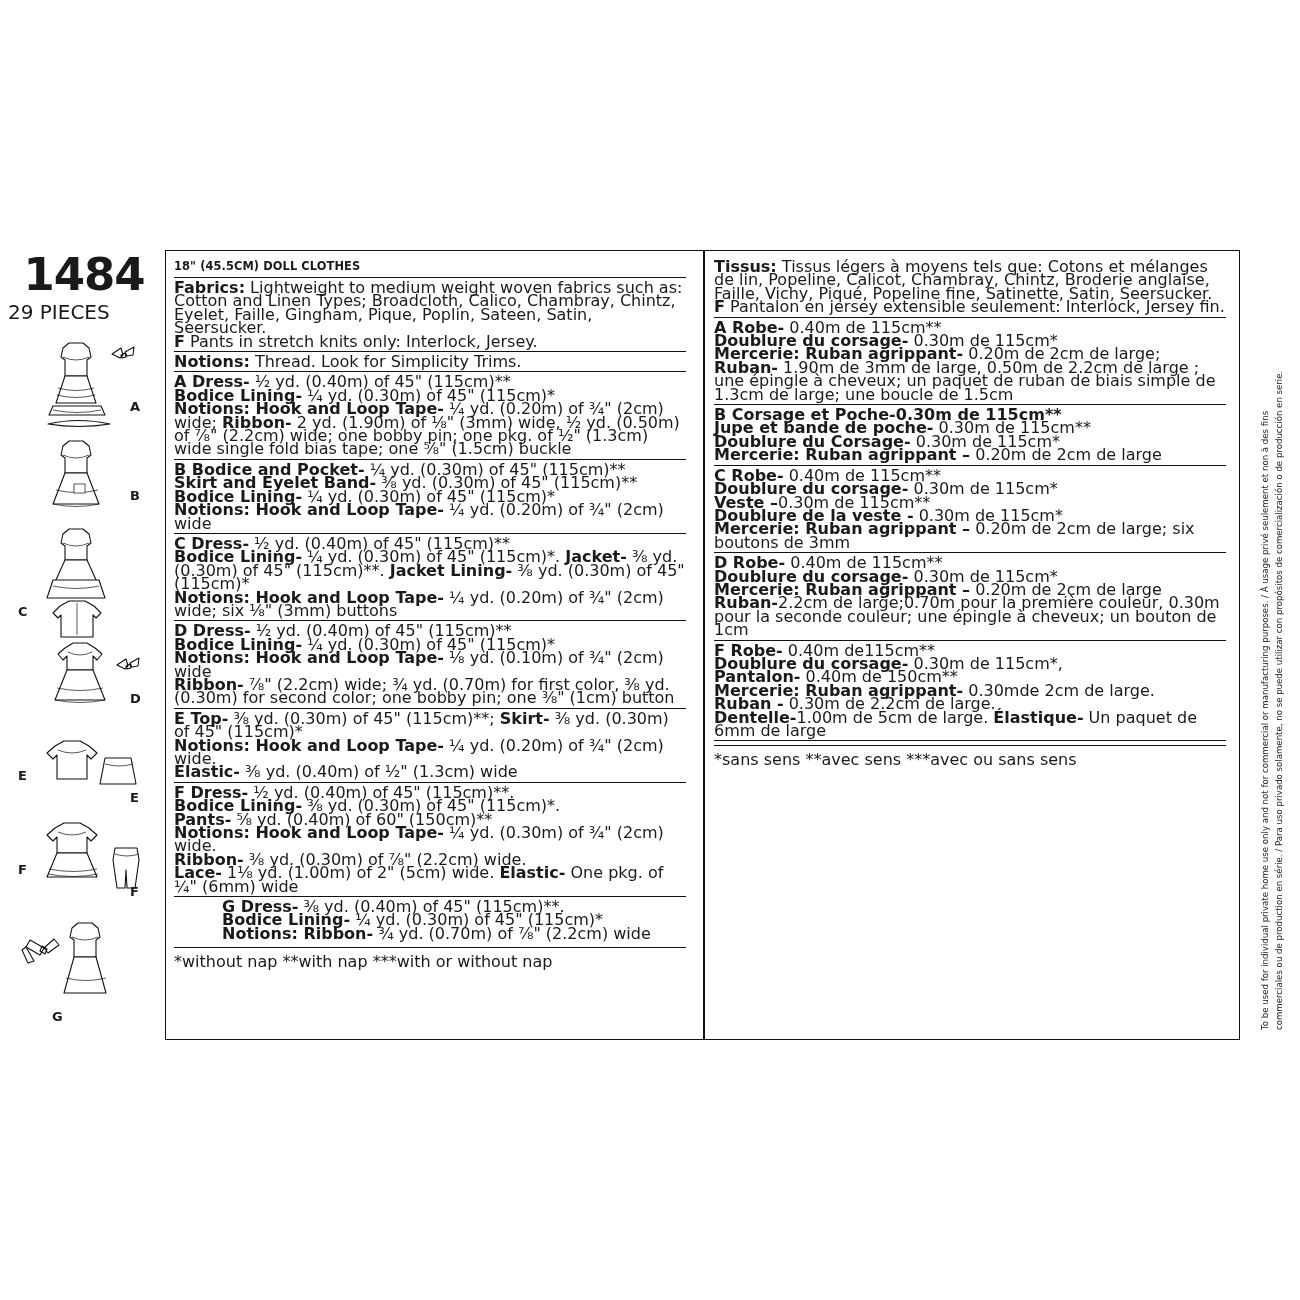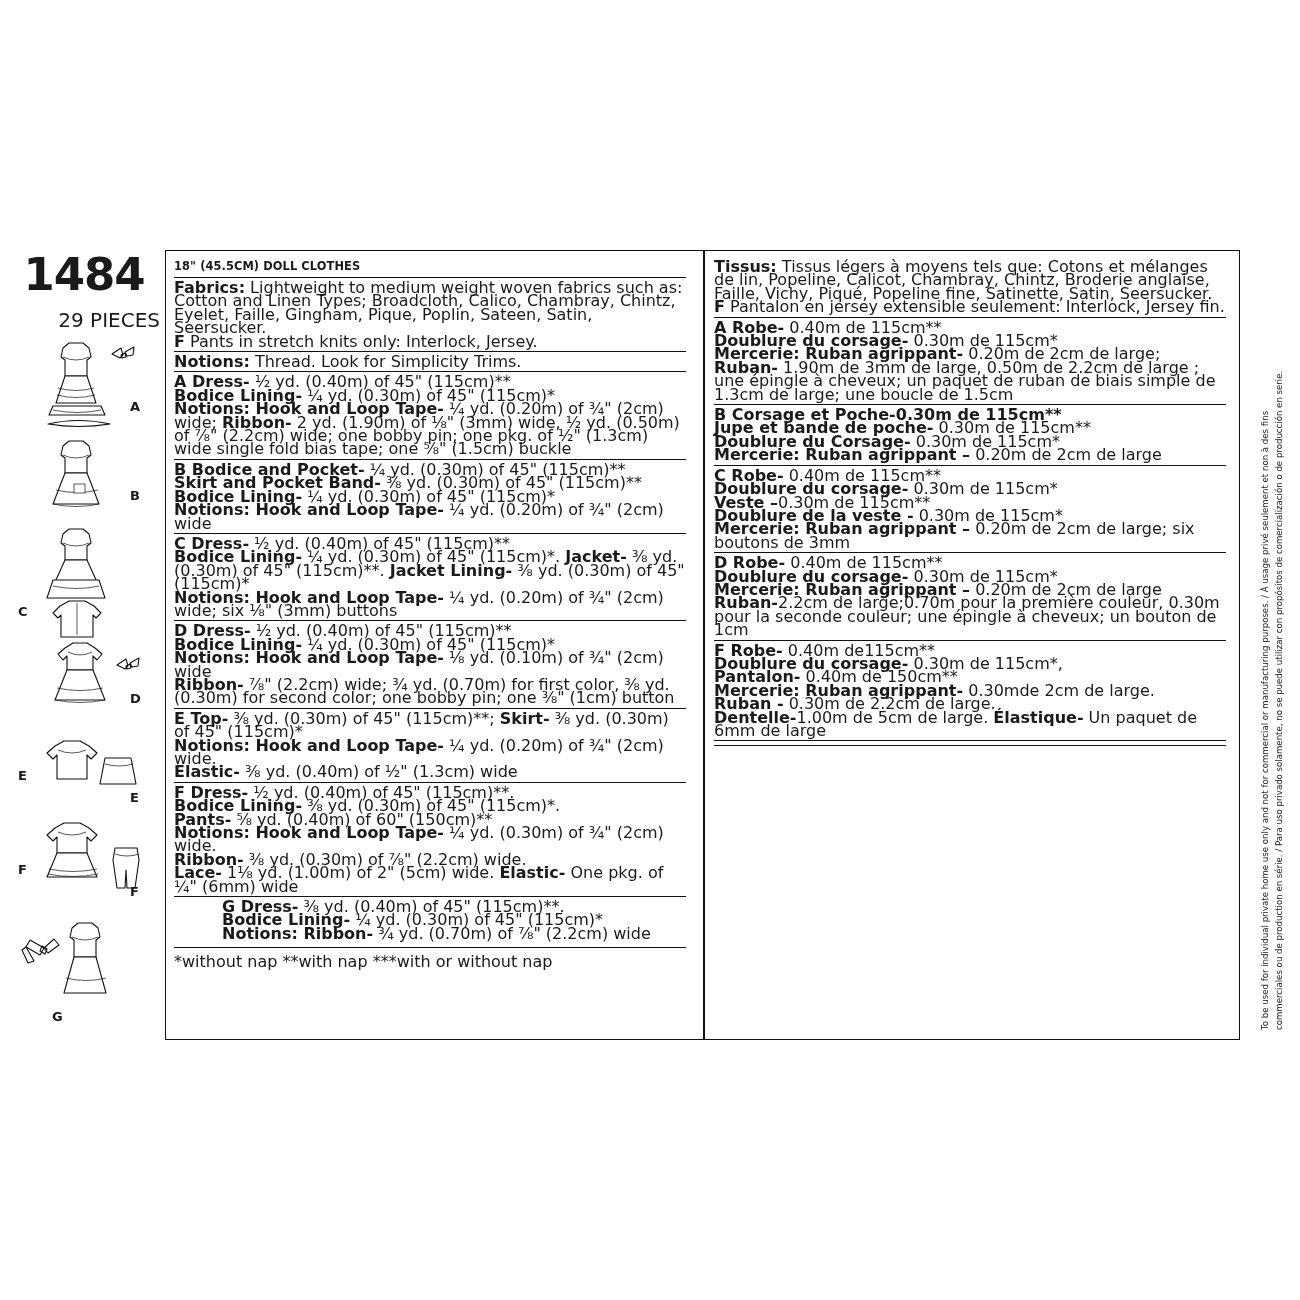--- a/index.html
+++ b/index.html
@@ -38,22 +38,22 @@
     font-size: 45px;
     line-height: 46px;
     letter-spacing: -1px;
     text-align: center;
     padding-top: 12px;
   }
   .pieces-count {
     font-family: "DejaVu Sans", sans-serif;
     font-size: 20px;
     line-height: 24px;
-    text-align: right;
-    margin-top: 10px;
+    text-align: left;
+    margin-top: 2px;
   }
 
   
   .illus {
     position: absolute;
     left: 0;
     top: 96px;
     width: 152px;
     height: 700px;
   }
@@ -267,21 +267,21 @@
       </div>
 
       <div class="sec">
         <span class="b">A Dress-</span><span> ½ yd. (0.40m) of 45" (115cm)**</span><br>
         <span class="b">Bodice Lining-</span><span> ¼ yd. (0.30m) of 45" (115cm)*</span><br>
         <span class="b">Notions: Hook and Loop Tape-</span><span> ¼ yd. (0.20m) of ¾" (2cm) wide; </span><span class="b">Ribbon-</span><span> 2 yd. (1.90m) of ⅛" (3mm) wide, ½ yd. (0.50m) of ⅞" (2.2cm) wide; one bobby pin; one pkg. of ½" (1.3cm) wide single fold bias tape; one ⅝" (1.5cm) buckle</span>
       </div>
 
       <div class="sec">
         <span class="b">B Bodice and Pocket-</span><span> ¼ yd. (0.30m) of 45" (115cm)**</span><br>
-        <span class="b">Skirt and Pocket Band-</span><span> ⅜ yd. (0.30m) of 45" (115cm)**</span><br>
+        <span class="b">Skirt and Eyelet Band-</span><span> ⅜ yd. (0.30m) of 45" (115cm)**</span><br>
         <span class="b">Bodice Lining-</span><span> ¼ yd. (0.30m) of 45" (115cm)*</span><br>
         <span class="b">Notions: Hook and Loop Tape-</span><span> ¼ yd. (0.20m) of ¾" (2cm) wide</span>
       </div>
 
       <div class="sec">
         <span class="b">C Dress-</span><span> ½ yd. (0.40m) of 45" (115cm)**</span><br>
         <span class="b">Bodice Lining-</span><span> ¼ yd. (0.30m) of 45" (115cm)*. </span><span class="b">Jacket-</span><span> ⅜ yd. (0.30m) of 45" (115cm)**. </span><span class="b">Jacket Lining-</span><span> ⅜ yd. (0.30m) of 45" (115cm)*</span><br>
         <span class="b">Notions: Hook and Loop Tape-</span><span> ¼ yd. (0.20m) of ¾" (2cm) wide; six ⅛" (3mm) buttons</span>
       </div>
 
@@ -358,20 +358,21 @@
         <span class="b">F Robe-</span><span> 0.40m de115cm**</span><br>
         <span class="b">Doublure du corsage-</span><span> 0.30m de 115cm*,</span><br>
         <span class="b">Pantalon-</span><span> 0.40m de 150cm**</span><br>
         <span class="b">Mercerie: Ruban agrippant-</span><span> 0.30mde 2cm de large.</span><br>
         <span class="b">Ruban -</span><span> 0.30m de 2.2cm de large.</span><br>
         <span class="b">Dentelle-</span><span>1.00m de 5cm de large. </span><span class="b">Élastique-</span><span> Un paquet de 6mm de large</span>
       </div>
 
 
       <div style="border-top:1.2px solid #111;margin-top:4px;"></div>
+      <div class="footnote">*sans sens    **avec sens     ***avec ou sans sens</div>
     </div>
   </div>
 
   <div class="legal">
     <div class="legal-line l1">To be used for individual private home use only and not for commercial or manufacturing purposes. / À usage privé seulement et non à des fins</div>
     <div class="legal-line l2">commerciales ou de production en série. / Para uso privado solamente, no se puede utilizar con propósitos de comercialización o de producción en serie.</div>
   </div>
 
 </div>
 

